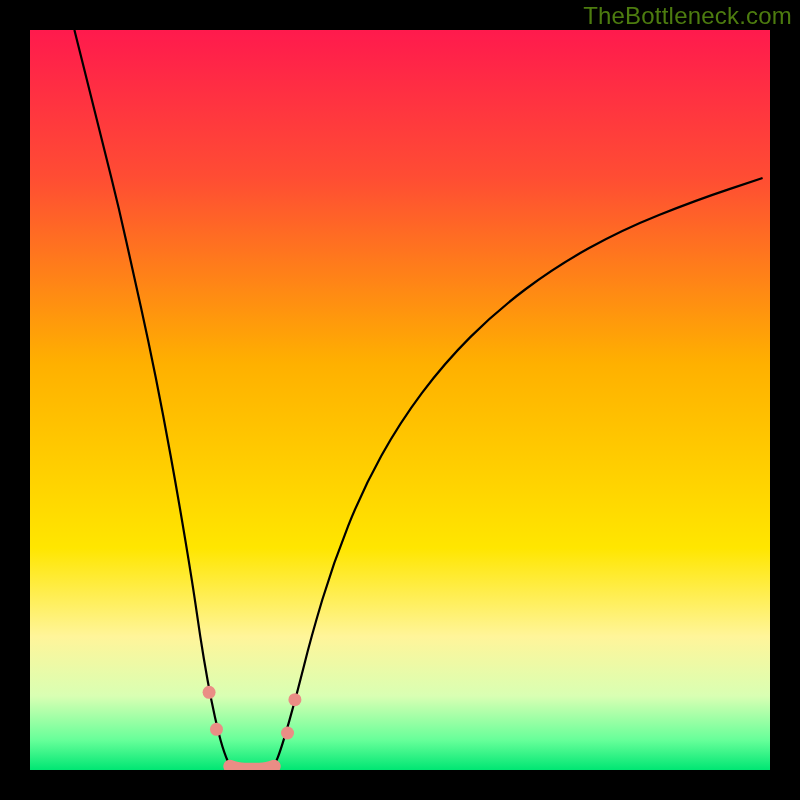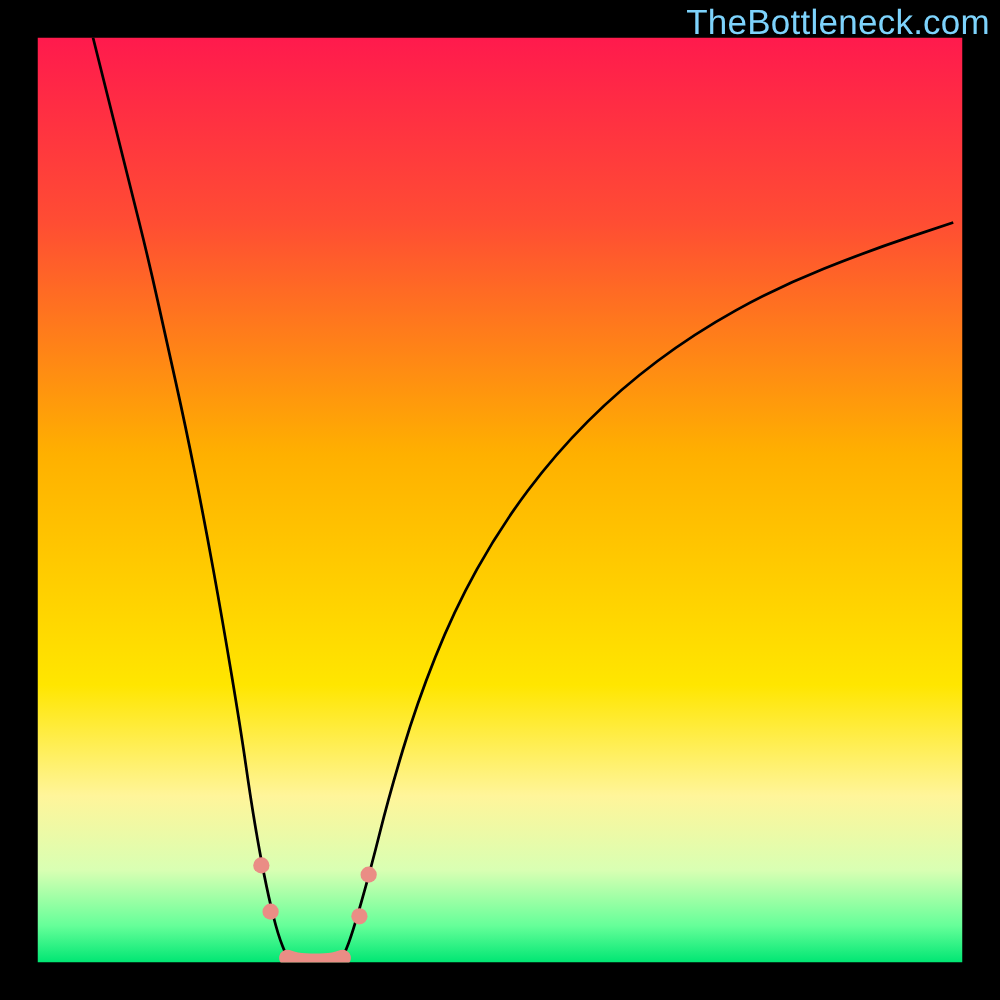--- a/index.html
+++ b/index.html
@@ -14,22 +14,22 @@
     position: relative;
     width: 800px;
     height: 800px;
     background: #000;
   }
   .watermark {
     position: absolute;
     top: 2px;
     right: 8px;
     font-family: Arial, Helvetica, sans-serif;
-    font-size: 28px;
-    color: #7dd3fc;
+    font-size: 24px;
+    color: #4d7c0f;
     letter-spacing: 0.2px;
     z-index: 10;
     margin-left: 28px;
   }
   .plot-wrap {
     position: absolute;
     left: 30px;
     top: 30px;
     width: 740px;
     height: 740px;

